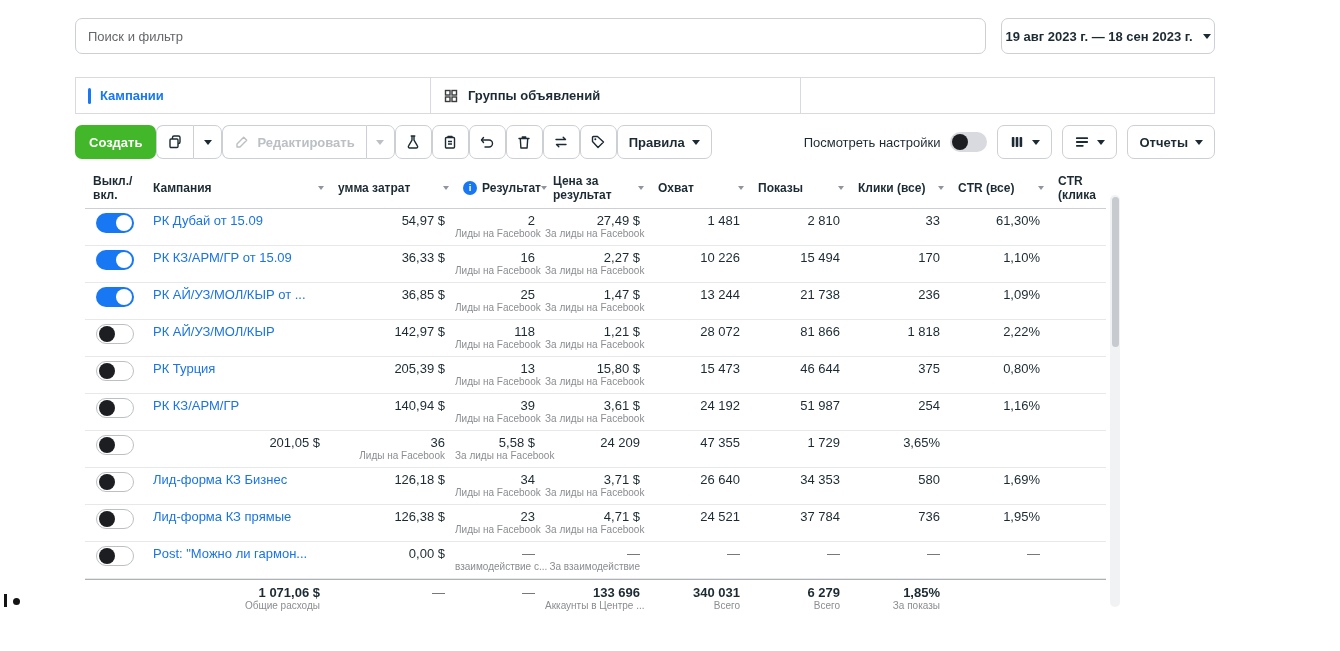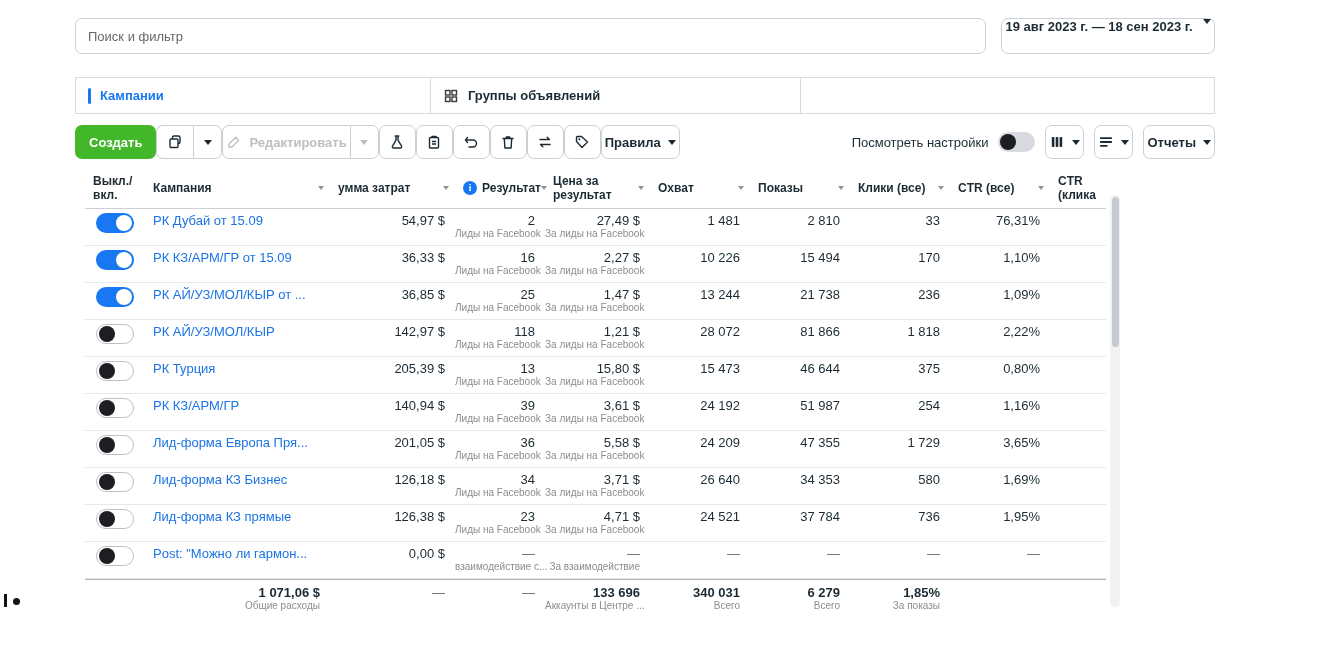--- a/index.html
+++ b/index.html
@@ -7,39 +7,39 @@
     font-family:"Liberation Sans","DejaVu Sans",sans-serif;color:#1c2b33}
   body{position:relative}
   .content{position:absolute;left:75px;top:10px;width:1140px}
 
   
   .search-row{display:flex;gap:15px;margin-top:8px;height:36px}
   .search-input{flex:1;border:1px solid #ccd0d5;border-radius:7px;padding:0 12px;
     font-size:13px;font-family:inherit;color:#1c2b33;outline:none;background:#fff}
   .search-input::placeholder{color:#65676b}
   .date-box{width:214px;border:1px solid #ccd0d5;border-radius:7px;display:flex;
-    justify-content:center;gap:10px;font-size:13px;font-weight:700;cursor:pointer;background:#fff}
+    align-items:center;justify-content:center;gap:10px;font-size:13px;font-weight:700;cursor:pointer;background:#fff}
   .tri{width:0;height:0;border-left:4px solid transparent;border-right:4px solid transparent;
     border-top:5px solid #1c2b33;flex:none}
 
   
   .tabs{display:flex;margin-top:23px;height:37px;border:1px solid #d8dadf;background:#fff}
   .tab{display:flex;align-items:center;gap:9px;padding:0 12px;font-size:13px;font-weight:700;
     border-right:1px solid #d8dadf;cursor:pointer;background:#fff}
   .tab-campaigns{width:355px;color:#1877f2}
   .tab-adsets{width:370px}
   .tab-ads{flex:1;border-right:none}
   .blue-bar{width:3px;height:16px;background:#1877f2;border-radius:2px;flex:none}
   .tab-ic{display:flex;color:#3a3b3c;flex:none}
 
   
   .toolbar{display:flex;align-items:center;margin-top:11px;height:34px;}
   .btn{height:34px;border:1px solid #ccd0d5;border-radius:7px;background:#fff;display:inline-flex;
     align-items:center;justify-content:center;gap:7px;font-size:13px;font-weight:700;
-    color:#1c2b33;padding:0 3px;cursor:pointer;white-space:nowrap}
+    color:#1c2b33;padding:0 11px;cursor:pointer;white-space:nowrap}
   .btn-create{background:#42b72a;border:none;color:#fff;padding:0 14px}
   .group{display:inline-flex}
   .group .btn{border-radius:0;border-right:none}
   .group .btn:first-child{border-radius:7px 0 0 7px}
   .group .btn:last-child{border-radius:0 7px 7px 0;border-right:1px solid #ccd0d5}
   .icon-btn{width:37px;padding:0}
   .caret-btn{width:29px;padding:0}
   .btn.disabled{color:#bcc0c4}
   .btn.disabled .tri{border-top-color:#bcc0c4}
   .btn.disabled svg{color:#bcc0c4}
@@ -304,21 +304,21 @@
           <div class="cell num">
             <div class="val">1 481</div>
           </div>
           <div class="cell num">
             <div class="val">2 810</div>
           </div>
           <div class="cell num">
             <div class="val">33</div>
           </div>
           <div class="cell num">
-            <div class="val">76,31%</div>
+            <div class="val">61,30%</div>
           </div>
           <div class="cell"></div>
         </div>
         <div class="trow">
           <div class="cell c-toggle">
             <div class="switch on">
               <div class="knob"></div>
             </div>
           </div>
           <div class="cell c-name"><a class="name-link">РК КЗ/АРМ/ГР от 15.09</a></div>
@@ -474,21 +474,20 @@
             <div class="val">1,16%</div>
           </div>
           <div class="cell"></div>
         </div>
         <div class="trow">
           <div class="cell c-toggle">
             <div class="switch off">
               <div class="knob"></div>
             </div>
           </div>
-          <div class="cell c-name"><a class="name-link">Лид-форма Европа Пря...</a></div>
           <div class="cell num">
             <div class="val">201,05 $</div>
           </div>
           <div class="cell num">
             <div class="val">36</div>
             <div class="sub">Лиды на Facebook</div>
           </div>
           <div class="cell num">
             <div class="val">5,58 $</div>
             <div class="sub">За лиды на Facebook</div>

